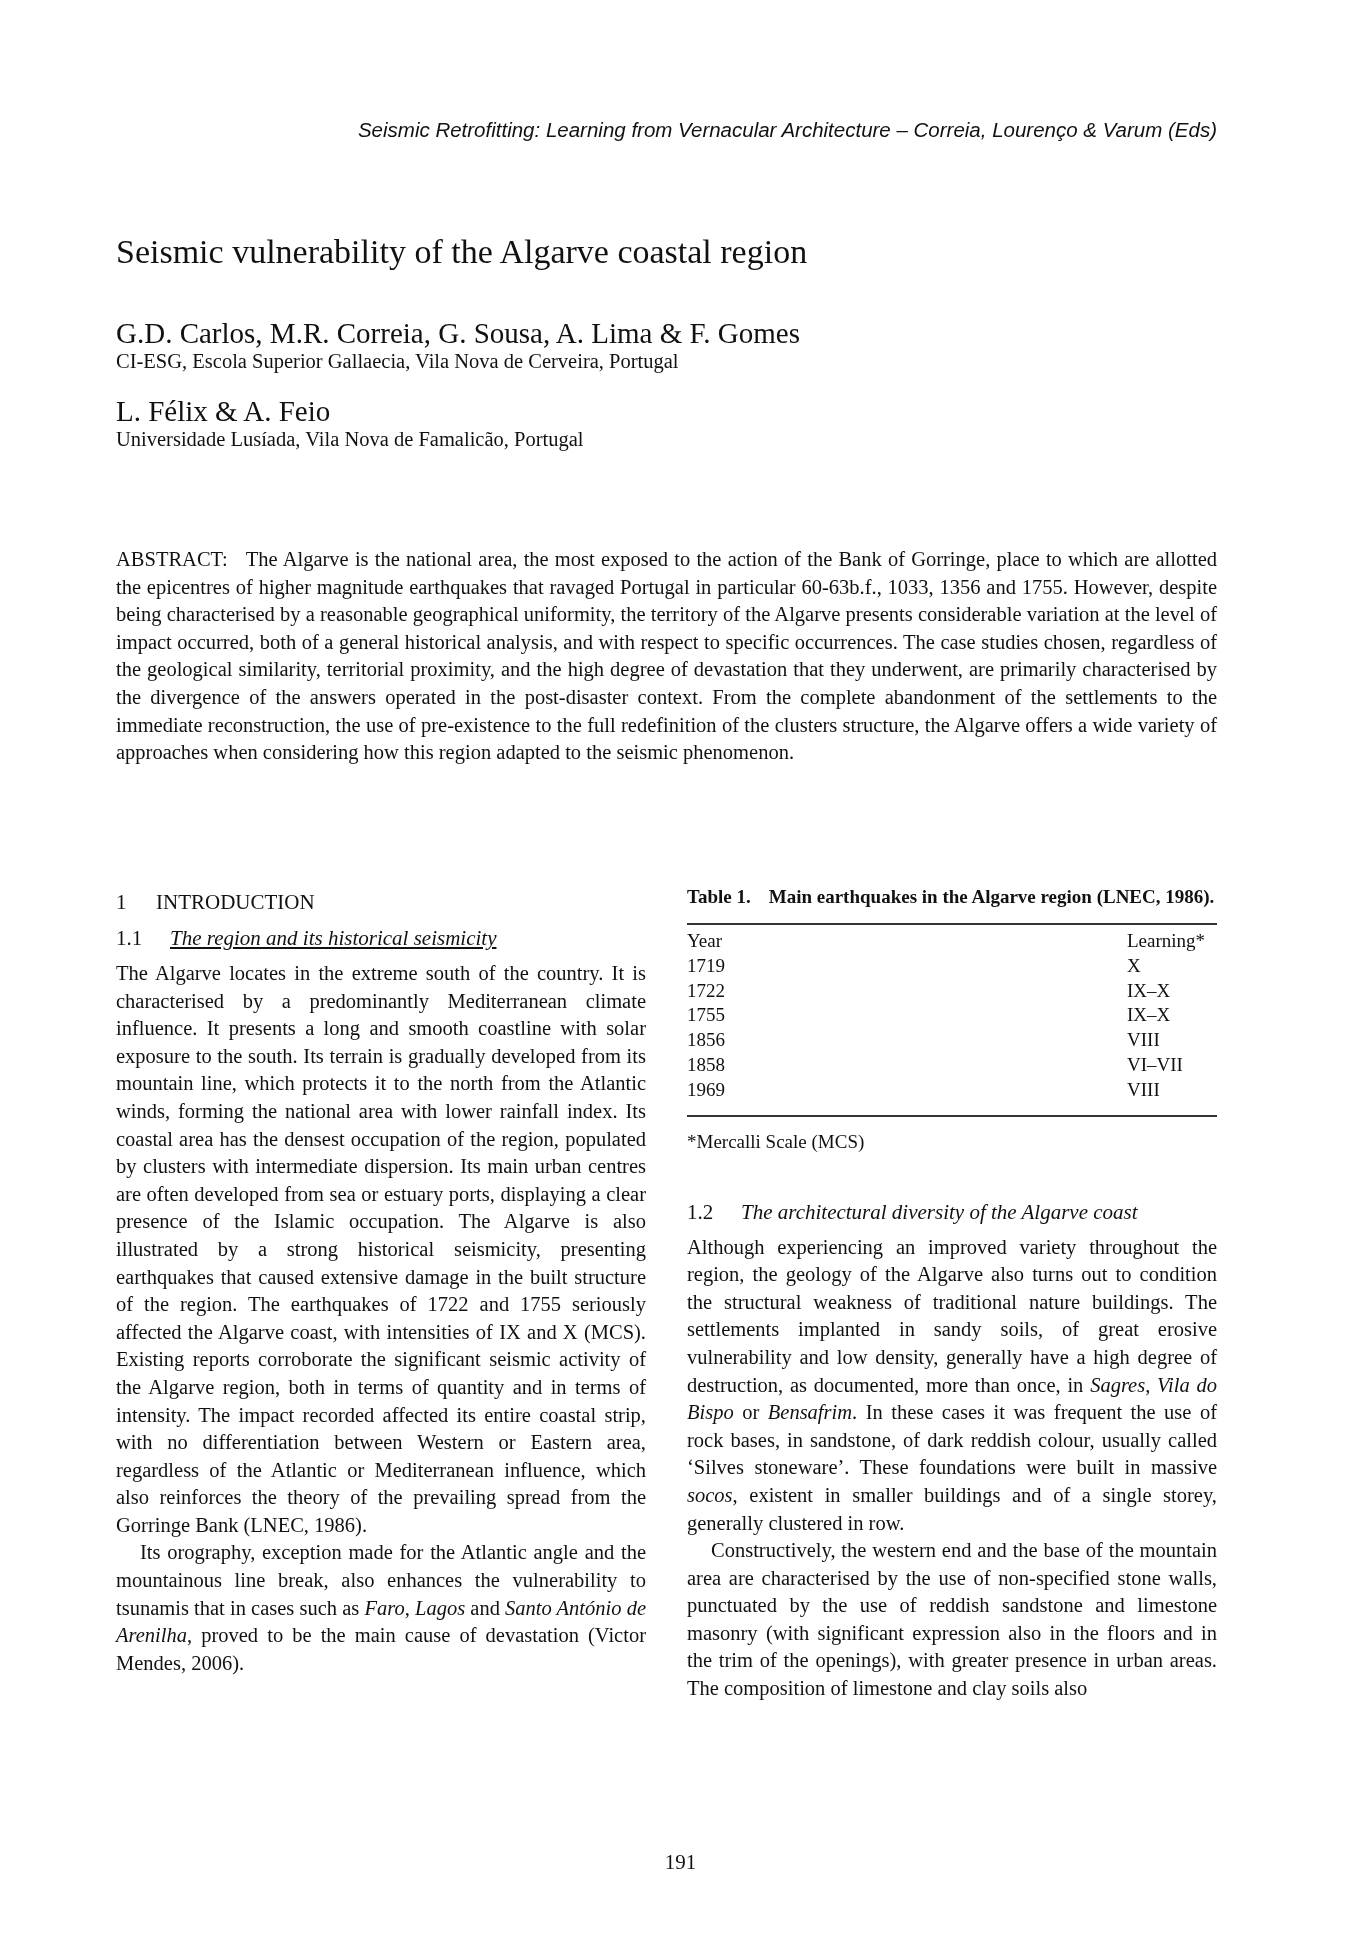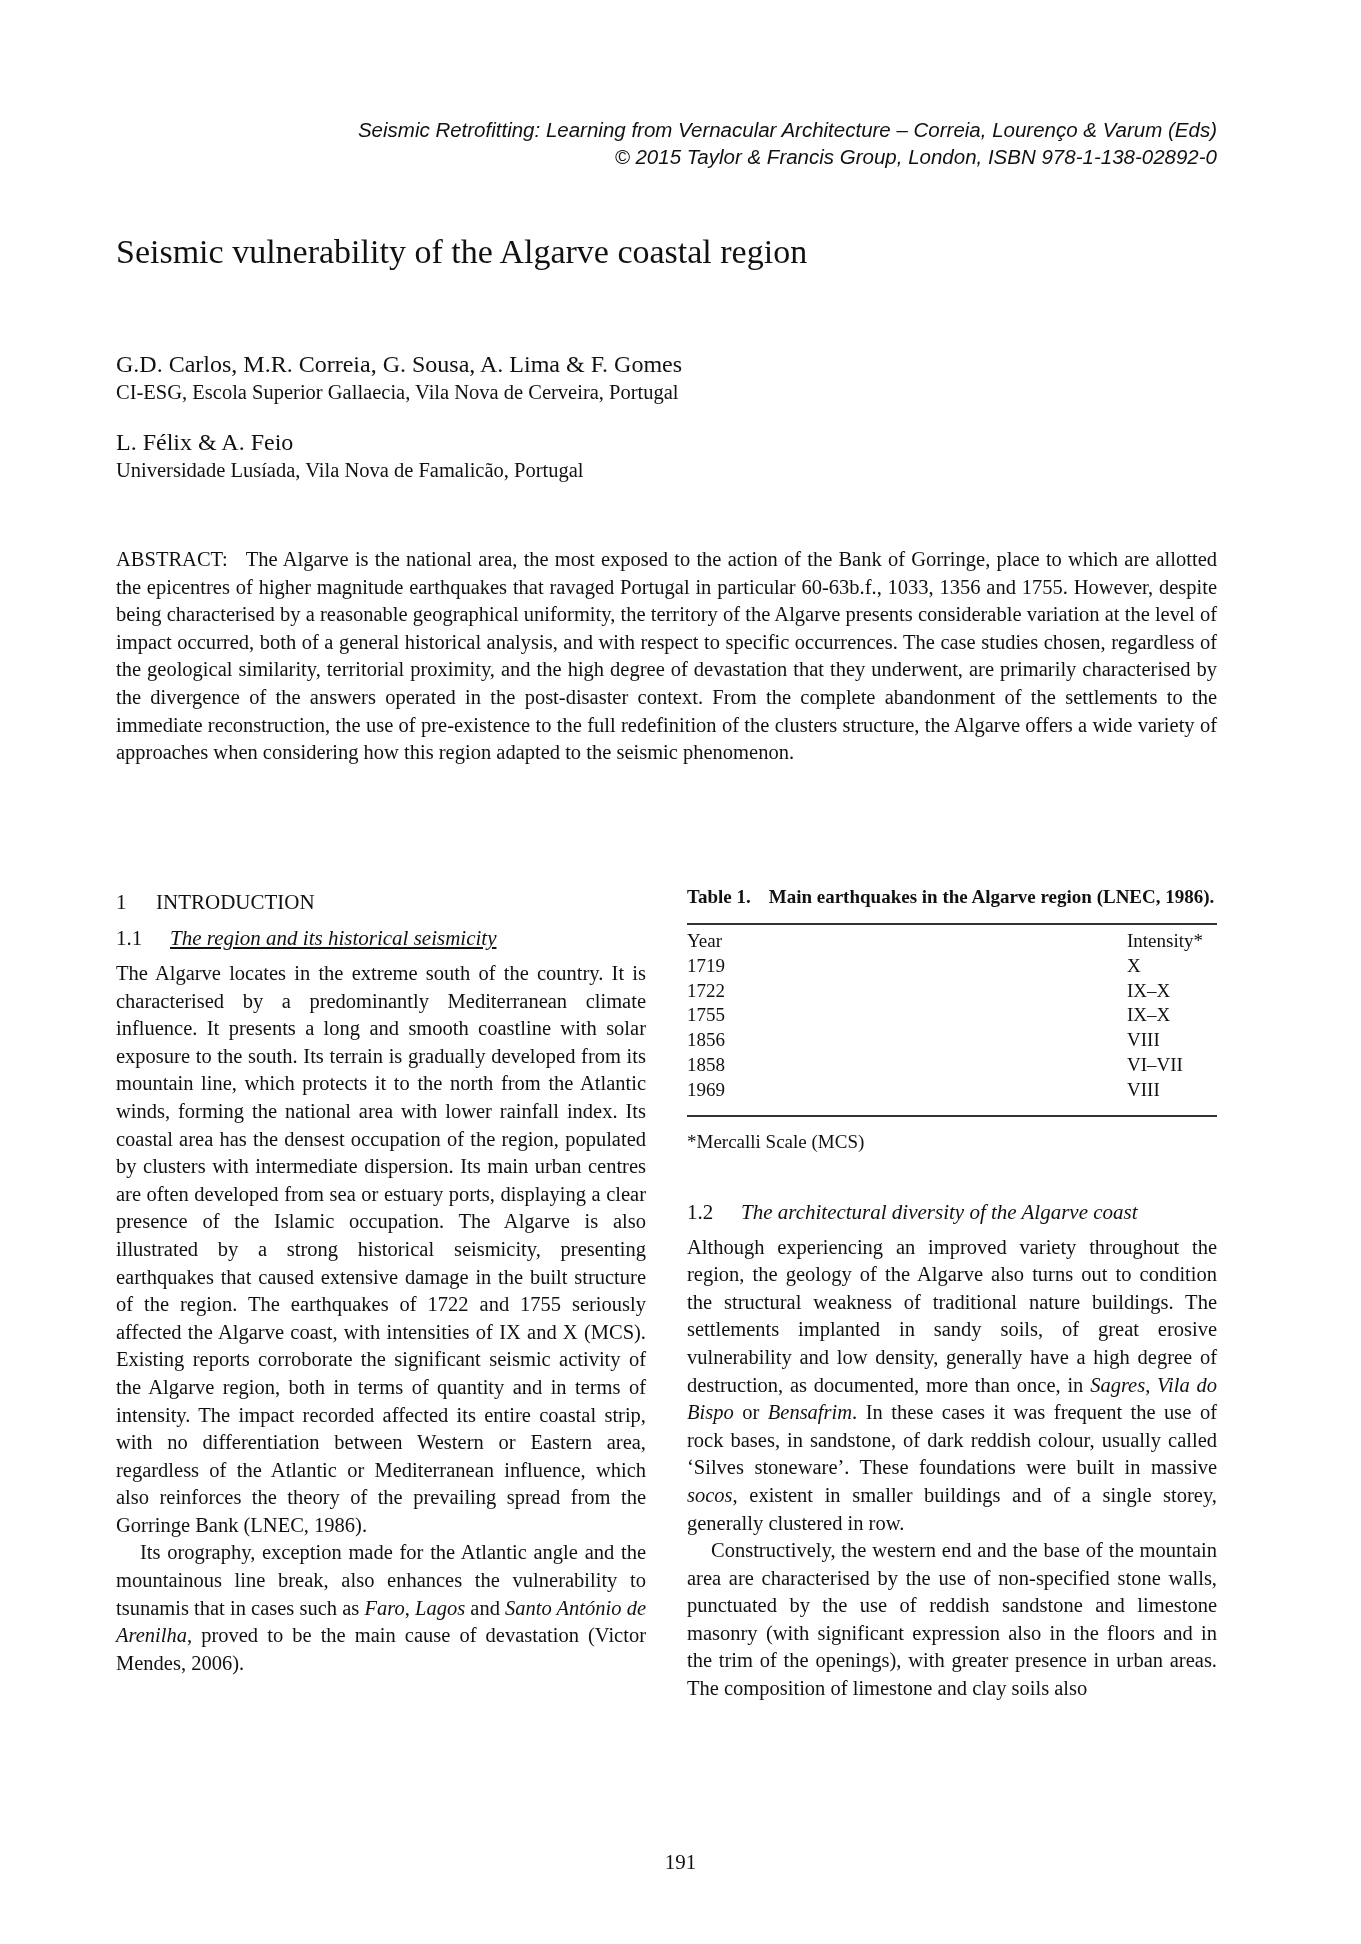--- a/index.html
+++ b/index.html
@@ -6,21 +6,21 @@
   body { width: 1361px; height: 1944px; position: relative; overflow: hidden; color: #111; }
   .serif { font-family: "Liberation Serif", "DejaVu Serif", serif; }
   .sans { font-family: "Liberation Sans", "DejaVu Sans", sans-serif; }
 
   #running-header {
     position: absolute; left: 180px; top: 116px; width: 1037px;
     text-align: right; font-style: italic; font-size: 20.5px; line-height: 27px; color: #111;
   }
   #paper-title { position: absolute; left: 116px; top: 232px; font-size: 34px; line-height: 40px; font-weight: normal; margin: 0; }
   .author-block { position: absolute; left: 116px; }
-  .authors { font-size: 24px; line-height: 30px; margin-top: 31px; }
+  .authors { font-size: 29px; line-height: 30px; }
   .affil { font-size: 20.5px; line-height: 26px; }
   #author-block-1 { top: 318px; }
   #author-block-2 { top: 396px; }
 
   #abstract {
     position: absolute; left: 116px; top: 546px; width: 1101px;
     font-size: 20.5px; line-height: 27.6px; text-align: justify; margin: 0;
   }
   #abstract .label { margin-right: 18px; }
 
@@ -52,21 +52,20 @@
 
   #sub12-heading { margin-top: 44px; margin-bottom: 8px; }
 
   #page-number { position: absolute; left: 0; width: 1361px; top: 1850px; text-align: center; font-size: 21px; }
 </style>
 </head>
 <body>
 
 <div id="running-header" class="sans">
   <div>Seismic Retrofitting: Learning from Vernacular Architecture – Correia, Lourenço &amp; Varum (Eds)</div>
-  <div>© 2015 Taylor &amp; Francis Group, London, ISBN 978-1-138-02892-0</div>
 </div>
 
 <h1 id="paper-title" class="serif">Seismic vulnerability of the Algarve coastal region</h1>
 
 <div id="author-block-1" class="author-block serif">
   <div class="authors">G.D. Carlos, M.R. Correia, G. Sousa, A. Lima &amp; F. Gomes</div>
   <div class="affil">CI-ESG, Escola Superior Gallaecia, Vila Nova de Cerveira, Portugal</div>
 </div>
 <div id="author-block-2" class="author-block serif">
   <div class="authors">L. Félix &amp; A. Feio</div>
@@ -84,21 +83,21 @@
   <p class="body indent"><span>Its orography, exception made for the Atlantic angle and the mountainous line break, also enhances the vulnerability to tsunamis that in cases such as </span><i>Faro</i><span>, </span><i>Lagos</i><span> and </span><i>Santo António de Arenilha</i><span>, proved to be the main cause of devastation (Victor Mendes, 2006).</span></p>
 </div>
 
 <div id="col-right" class="col serif">
   <p id="table1-caption"><span class="label">Table 1.</span><span>Main earthquakes in the Algarve region (LNEC, 1986).</span></p>
 
   <table id="table1">
     <thead>
       <tr>
         <th>Year</th>
-        <th class="c2">Intensity*</th>
+        <th class="c2">Learning*</th>
       </tr>
     </thead>
     <tbody>
       <tr>
           <td>1719</td>
           <td class="c2">X</td>
         </tr>
       <tr>
           <td>1722</td>
           <td class="c2">IX–X</td>

